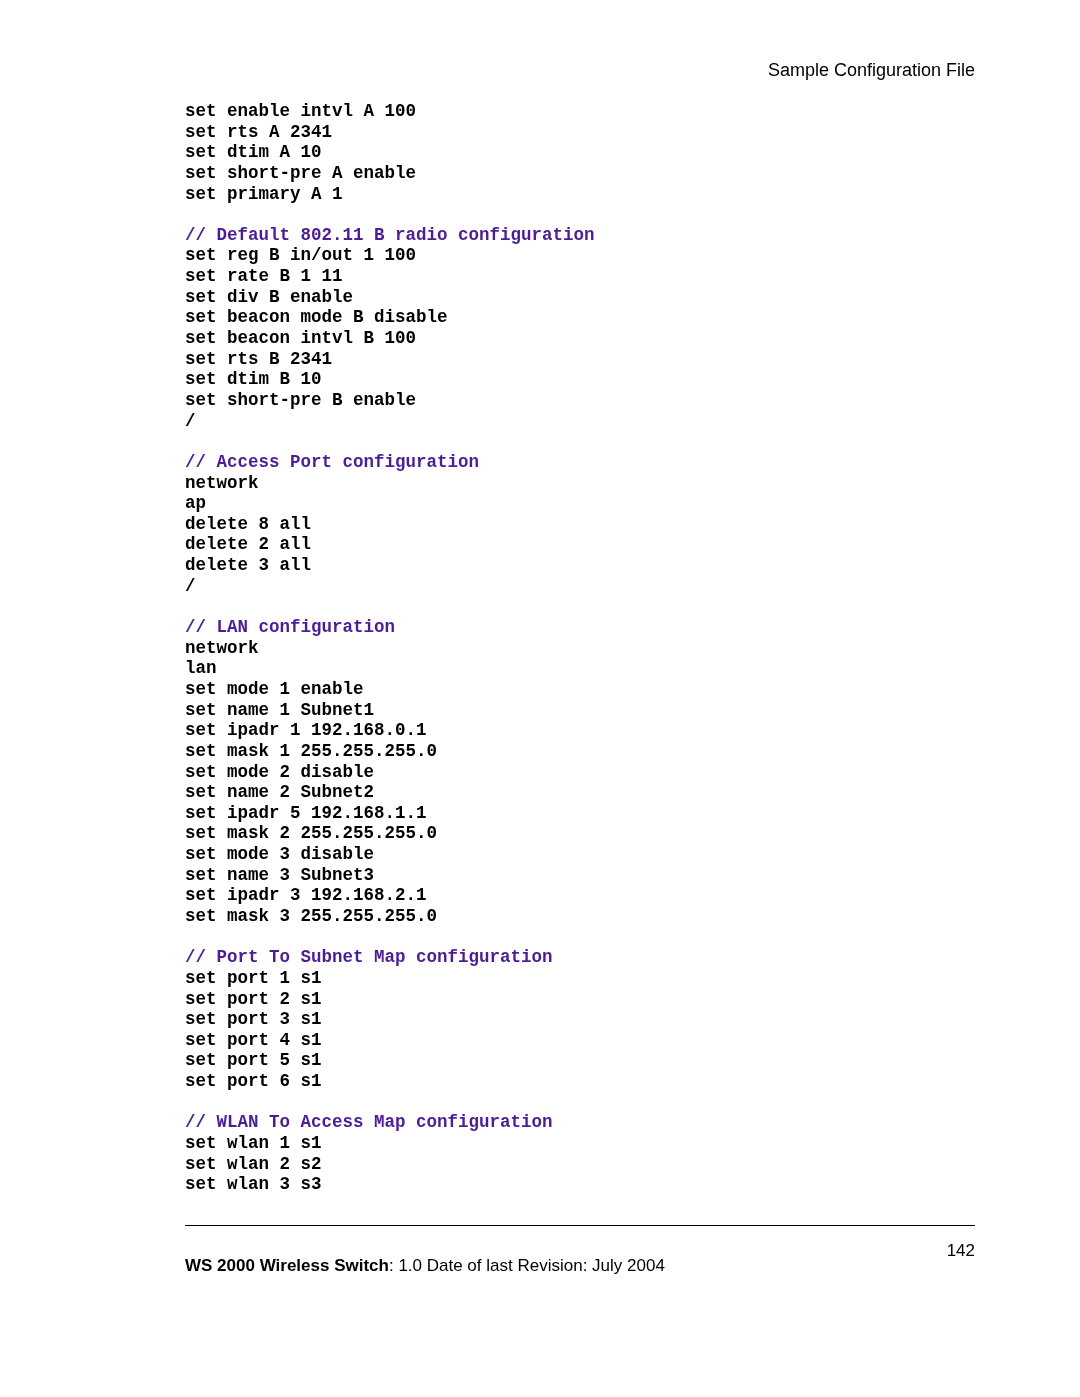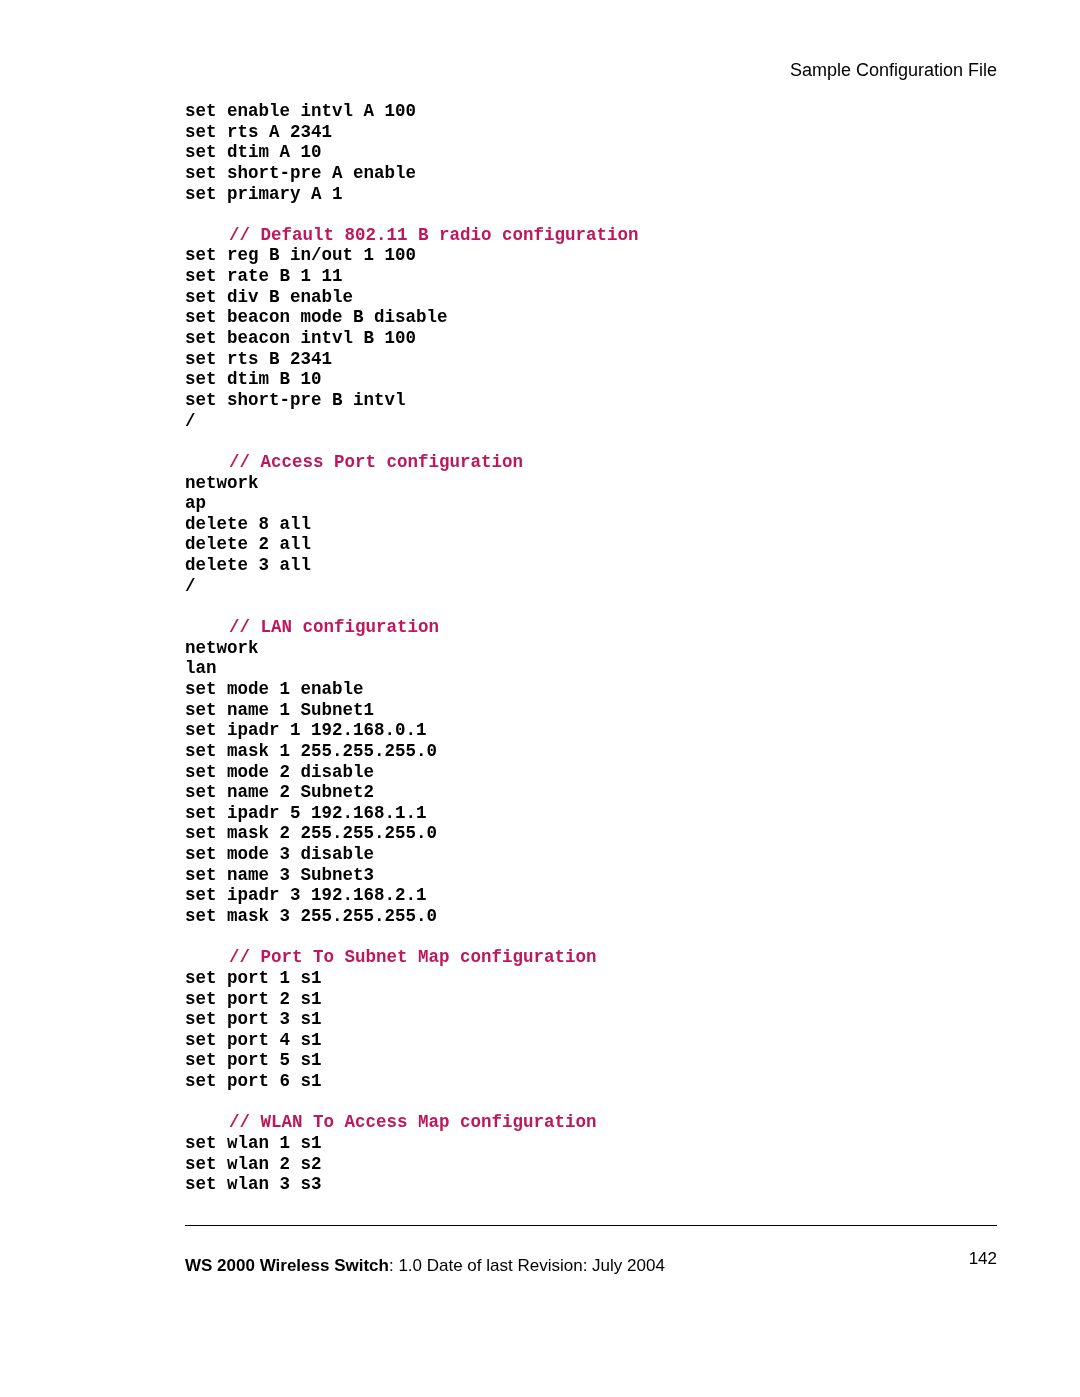--- a/index.html
+++ b/index.html
@@ -3,57 +3,56 @@
 <meta charset="utf-8">
 <style>
   body {
     margin: 0;
     padding: 0;
     background: #fff;
     font-family: Arial, Helvetica, sans-serif;
     width: 1080px;
   }
   .page {
-    padding: 60px 83px 40px 185px;
+    padding: 60px 105px 40px 185px;
     box-sizing: border-box;
   }
   .header {
     text-align: right;
     font-size: 18px;
     color: #000;
     margin-bottom: 20px;
   }
   .code-block {
     font-family: "Courier New", Courier, monospace;
     font-weight: bold;
     font-size: 17.5px;
     line-height: 1.18;
     white-space: pre;
     color: #000;
     margin-bottom: 30px;
   }
   .comment {
-    color: #be185d;
-    margin-left: 44px;
+    color: #4c1d95;
   }
   hr.footer-rule {
     border: none;
     border-top: 1px solid #000;
     margin: 0 0 6px 0;
   }
   .footer {
     font-size: 17px;
     color: #000;
     line-height: 1.35;
     position: relative;
   }
   .footer .pagenum {
     position: absolute;
     right: 0;
-    top: 16px;
+    top: 8px;
   }
   .footer .bold {
     font-weight: bold;
   }
 </style>
 </head>
 <body>
 
 <div class="page">
   <div class="header">
@@ -67,21 +66,21 @@
 <span>set primary A 1</span>
 <span></span>
 <span class="comment">// Default 802.11 B radio configuration</span>
 <span>set reg B in/out 1 100</span>
 <span>set rate B 1 11</span>
 <span>set div B enable</span>
 <span>set beacon mode B disable</span>
 <span>set beacon intvl B 100</span>
 <span>set rts B 2341</span>
 <span>set dtim B 10</span>
-<span>set short-pre B intvl</span>
+<span>set short-pre B enable</span>
 <span>/</span>
 <span></span>
 <span class="comment">// Access Port configuration</span>
 <span>network</span>
 <span>ap</span>
 <span>delete 8 all</span>
 <span>delete 2 all</span>
 <span>delete 3 all</span>
 <span>/</span>
 <span></span>

